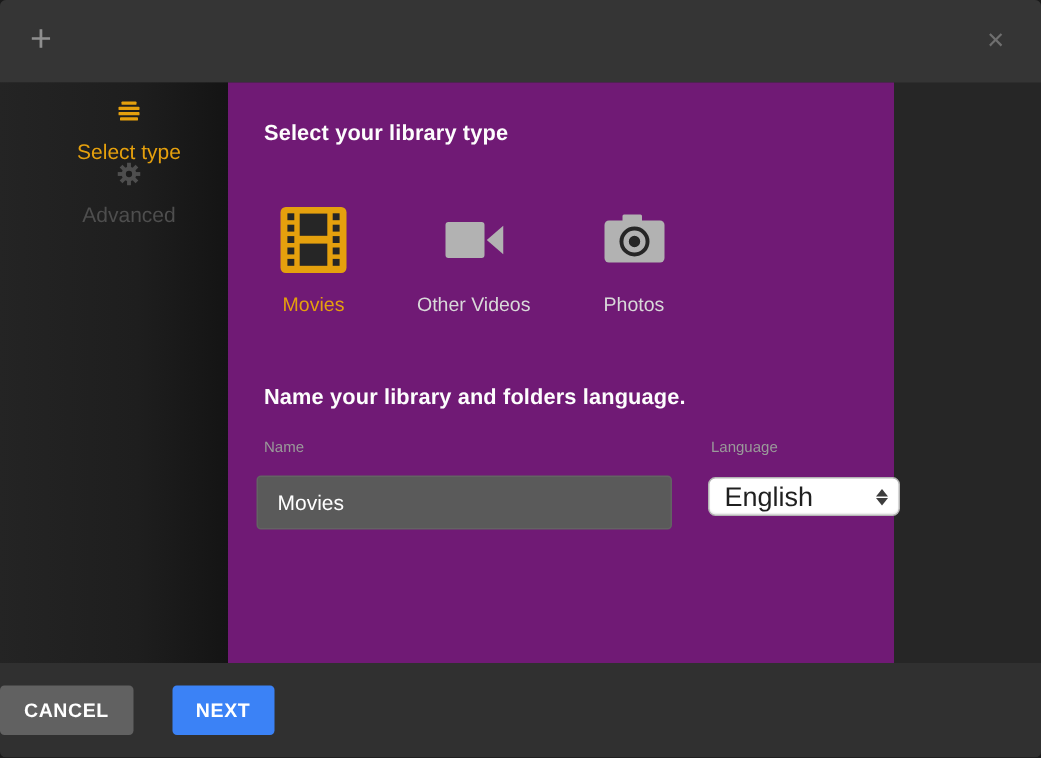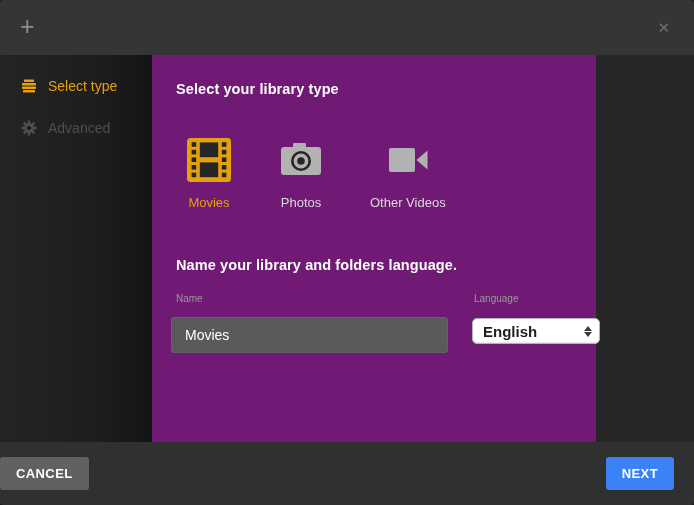--- a/index.html
+++ b/index.html
@@ -28,21 +28,21 @@
   }
 
   
   .sidebar{
     position:absolute;top:55px;left:0;width:152px;height:387px;
     background:linear-gradient(to right,#242424 0%,#1e1e1e 60%,#141414 100%);
     padding-top:10px;
   }
   .side-item{
     height:42px;display:flex;align-items:center;gap:11px;
-    padding-left:20px;font-size:14px;cursor:pointer;
+    padding-left:20px;font-size:14px;cursor:pointer;flex-direction:column;
   }
   .side-item .s-ico{width:17px;height:16px;display:flex;align-items:center;justify-content:center;flex:0 0 17px;}
   .side-item.active{color:#e5a00d;}
   .side-item.default{color:#e3e3e3;}
   .side-item.default .s-ico{color:#c9c9c9;}
   .side-item.disabled{color:#4e4e4e;cursor:default;}
 
   
   .main{
     position:absolute;top:55px;left:152px;width:444px;height:387px;
@@ -75,30 +75,30 @@
     background:#5a5a5a;border:1px solid #636363;border-radius:3px;
     color:#ffffff;font-size:14px;padding:0 13px;outline:none;
   }
 
   .lang-select{
     position:absolute;left:320px;top:263px;width:128px;height:26px;
     background:#ffffff;border-radius:5px;border:1px solid #b5b5b5;
     display:flex;align-items:center;padding:0 7px 0 10px;cursor:pointer;
     box-shadow:inset 0 -1px 1px rgba(0,0,0,.08);
   }
-  .lang-select .sel-val{font-size:15px;color:#1f1f1f;flex:1;font-weight:bold;}
+  .lang-select .sel-val{font-size:18px;color:#1f1f1f;flex:1;}
   .lang-select .stepper{display:flex;flex-direction:column;gap:1px;align-items:center;}
   .tri{width:0;height:0;border-left:4px solid transparent;border-right:4px solid transparent;}
   .tri.up{border-bottom:5px solid #3d3d3d;}
   .tri.down{border-top:5px solid #3d3d3d;}
 
   
   .ftr{
     position:absolute;left:0;right:0;bottom:0;height:63px;background:#303030;
-    display:flex;align-items:center;justify-content:space-between;gap:5px;padding-right:20px;
+    display:flex;align-items:center;justify-content:flex-start;gap:26px;padding-right:20px;
   }
   .btn{
     border:none;border-radius:3px;height:33px;padding:0 16px;
     font-size:13px;font-weight:700;color:#fff;letter-spacing:.4px;cursor:pointer;
   }
   .btn.cancel{background:#616161;}
   .btn.next{background:#3b82f6;}
 </style>
 </head>
 <body>
@@ -173,42 +173,42 @@
         </span>
         <span class="t-label">Movies</span>
       </div>
 
 
 
       <div class="type">
         <span class="t-ico">
           <svg width="46" height="46" viewBox="0 0 46 46">
             <g fill="#b2b2b2">
+              <rect x="4" y="11" width="26" height="24" rx="2"></rect>
+              <polygon points="31.5,23 42.5,13.5 42.5,32.5"></polygon>
+            </g>
+          </svg>
+        </span>
+        <span class="t-label">Other Videos</span>
+      </div>
+
+      <div class="type">
+        <span class="t-ico">
+          <svg width="46" height="46" viewBox="0 0 46 46">
+            <g fill="#b2b2b2">
               <rect x="15" y="6" width="13" height="7" rx="1"></rect>
               <rect x="3" y="10" width="40" height="28" rx="3"></rect>
             </g>
             <circle cx="23" cy="24" r="10" fill="#262626"></circle>
             <circle cx="23" cy="24" r="5.6" fill="none" stroke="#b2b2b2" stroke-width="3.6"></circle>
           </svg>
         </span>
         <span class="t-label">Photos</span>
       </div>
 
-      <div class="type">
-        <span class="t-ico">
-          <svg width="46" height="46" viewBox="0 0 46 46">
-            <g fill="#b2b2b2">
-              <rect x="4" y="11" width="26" height="24" rx="2"></rect>
-              <polygon points="31.5,23 42.5,13.5 42.5,32.5"></polygon>
-            </g>
-          </svg>
-        </span>
-        <span class="t-label">Other Videos</span>
-      </div>
-
     </div>
 
     <h2 class="sec-title t2">Name your library and folders language.</h2>
 
     <span class="field-label fl-name">Name</span>
     <input class="name-input" type="text" value="Movies" style="">
 
     <span class="field-label fl-lang">Language</span>
     <div class="lang-select">
       <span class="sel-val">English</span>

